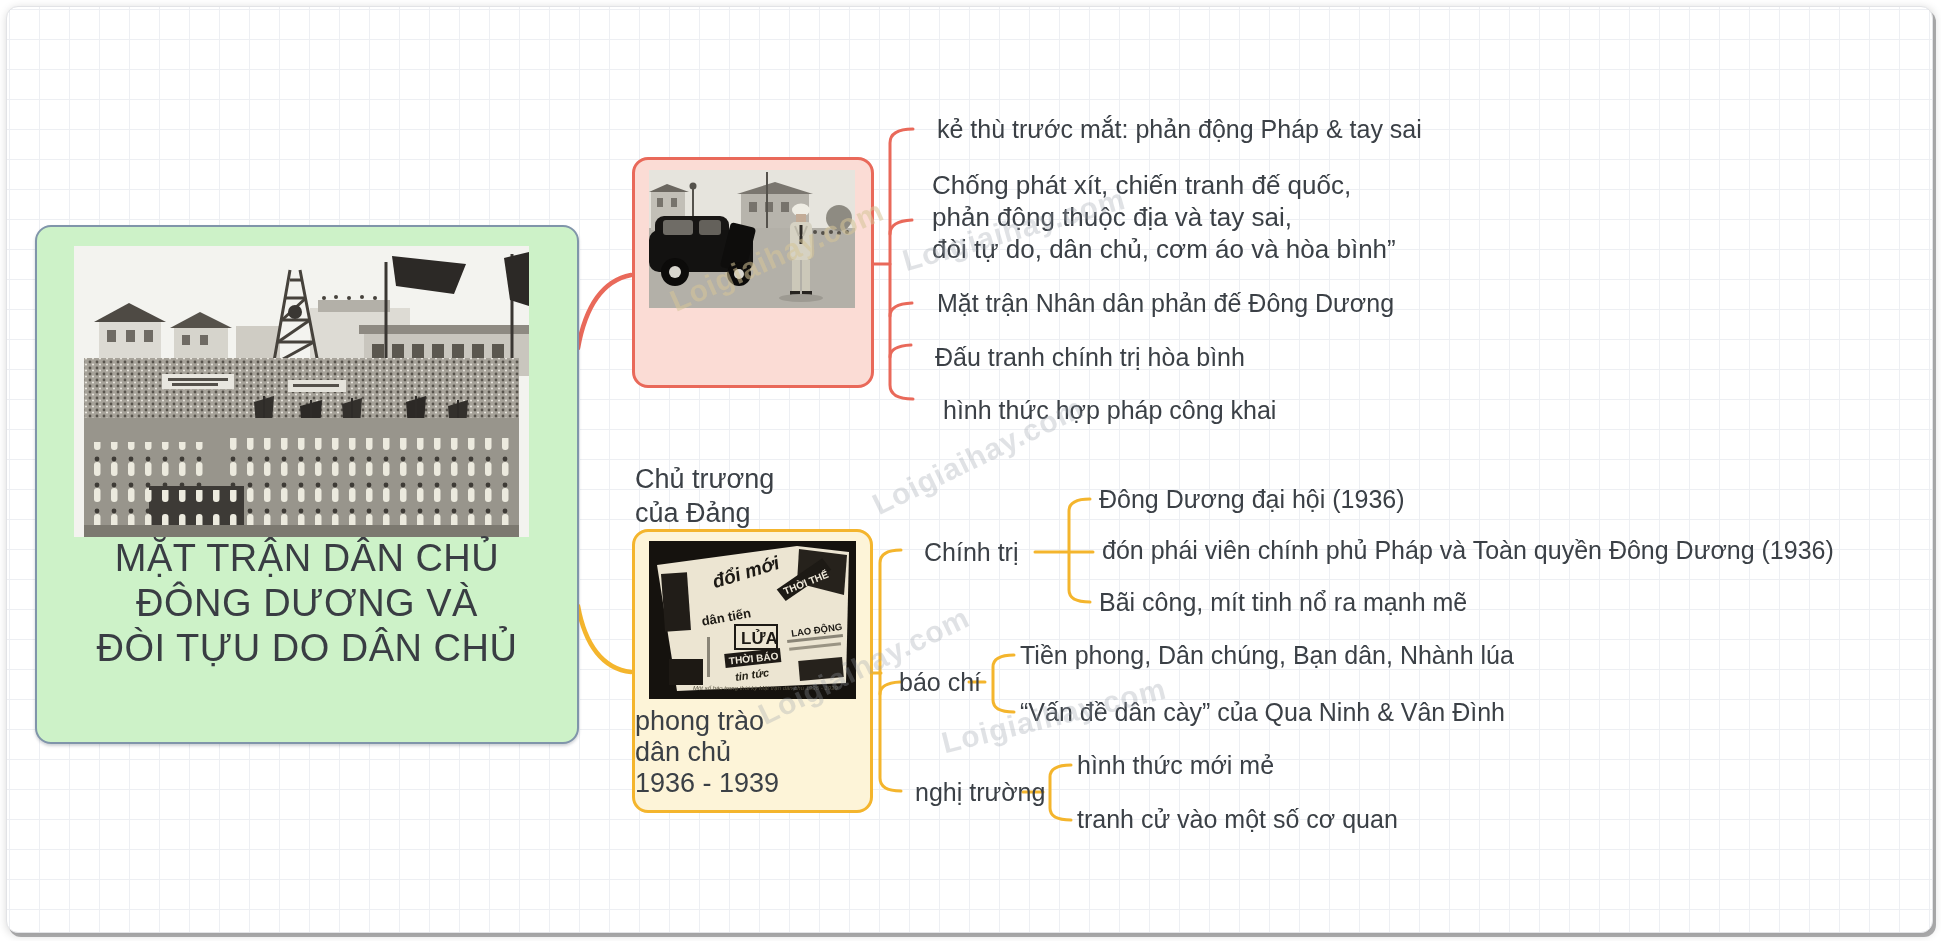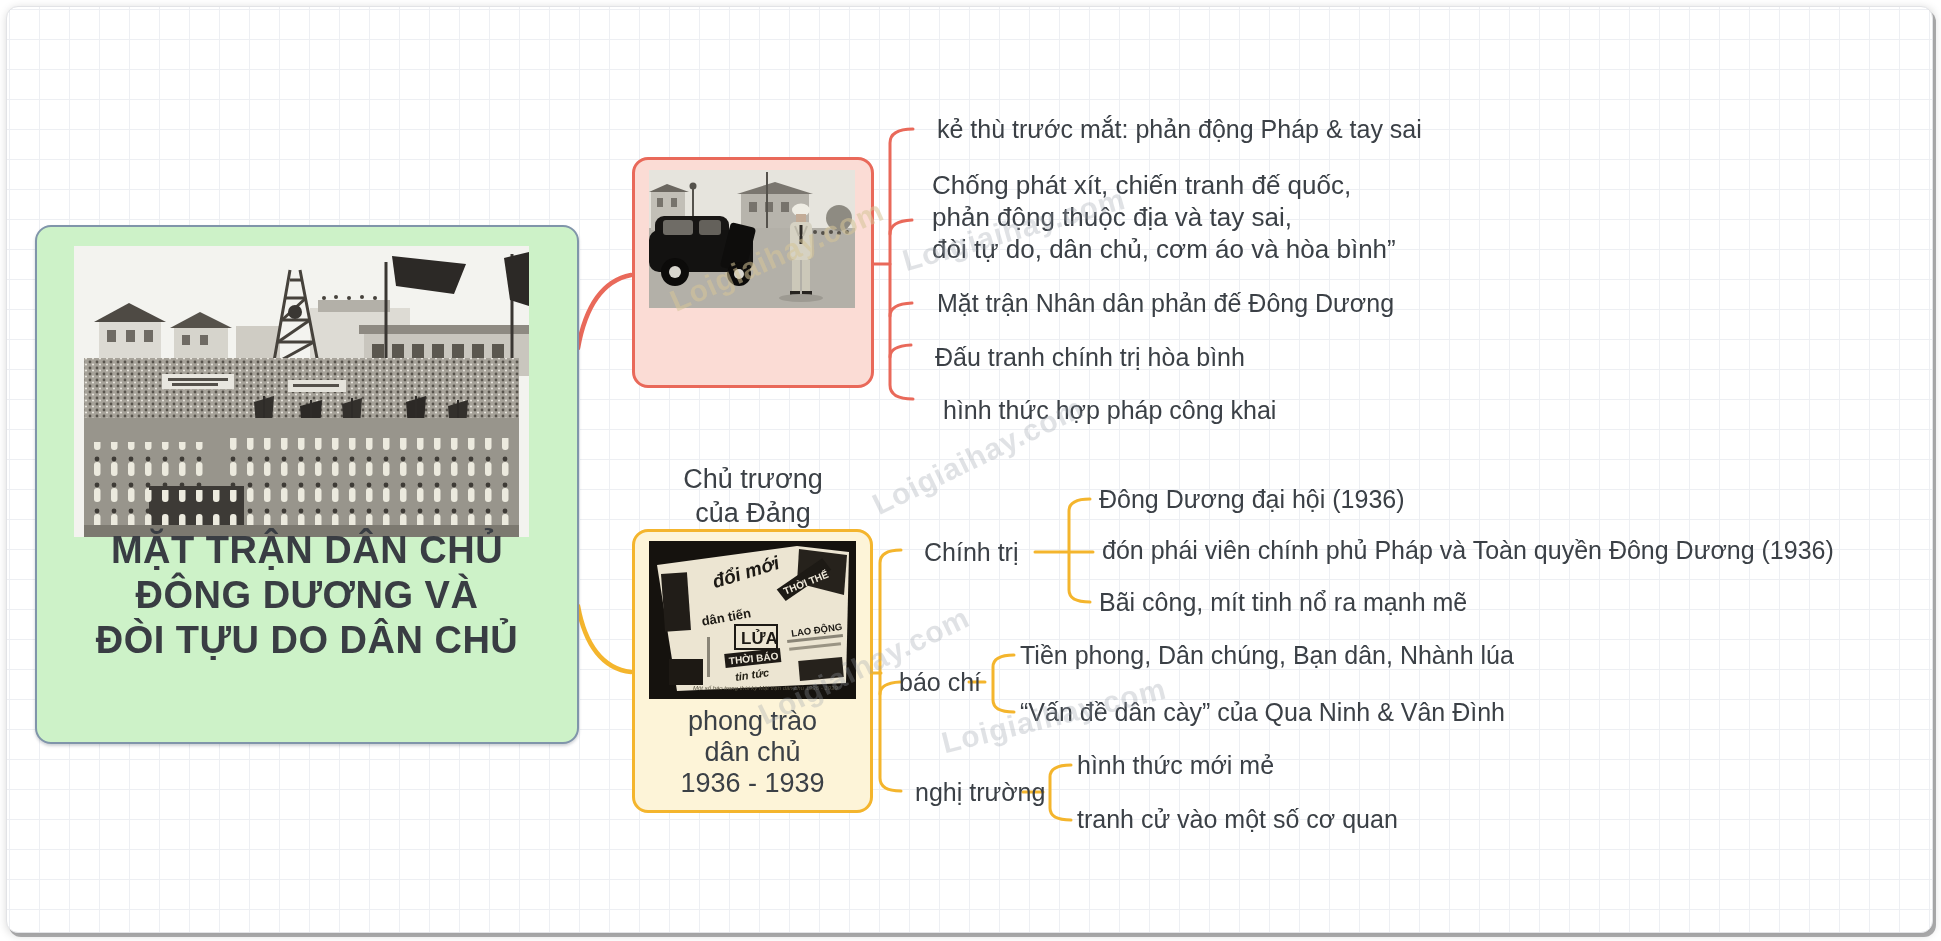--- a/index.html
+++ b/index.html
@@ -22,23 +22,23 @@
   .connectors .red path{stroke:var(--branch1-accent);fill:none;stroke-linecap:round}
   .connectors .yel path{stroke:var(--branch2-accent);fill:none;stroke-linecap:round}
   .node{position:absolute;border-radius:16px}
   .node-root{left:28px;top:218px;width:544px;height:519px;background:var(--root-fill);
     border:2.5px solid var(--root-border);box-shadow:0 2px 3px rgba(60,70,90,.25)}
   .node-b1{left:625px;top:150px;width:242px;height:231px;background:var(--branch1-fill);
     border:3px solid var(--branch1-accent)}
   .node-b2{left:625px;top:522px;width:241px;height:284px;background:var(--branch2-fill);
     border:3px solid var(--branch2-accent)}
   .photo{position:absolute;display:block}
-  .root-title{position:absolute;left:0;top:301px;width:100%;text-align:center;
-    font-weight:bold;font-size:38px;line-height:45px;color:#393d43;letter-spacing:.5px}
-  .node-label{position:absolute;left:0;width:100%;text-align:center;font-size:27px;line-height:34px}
+  .root-title{position:absolute;left:0;top:309px;width:100%;text-align:center;
+    font-weight:normal;font-size:38px;line-height:45px;color:#393d43;letter-spacing:.5px}
+  .node-label{position:absolute;left:0;width:100%;font-size:27px;line-height:34px}
   .node-b2 .node-label{line-height:31px}
   .txt{position:absolute;font-size:25px;white-space:nowrap;transform:translateY(-50%)}
   .txt-block{position:absolute;font-size:26px;line-height:32px;white-space:nowrap}
   .wm{position:absolute;font-size:30px;font-weight:bold;letter-spacing:1px;white-space:nowrap;
     color:rgba(151,158,170,.30);z-index:30;pointer-events:none}
   .wm-gold{color:rgba(214,196,152,.55)}
 </style>
 </head>
 <body>
 

